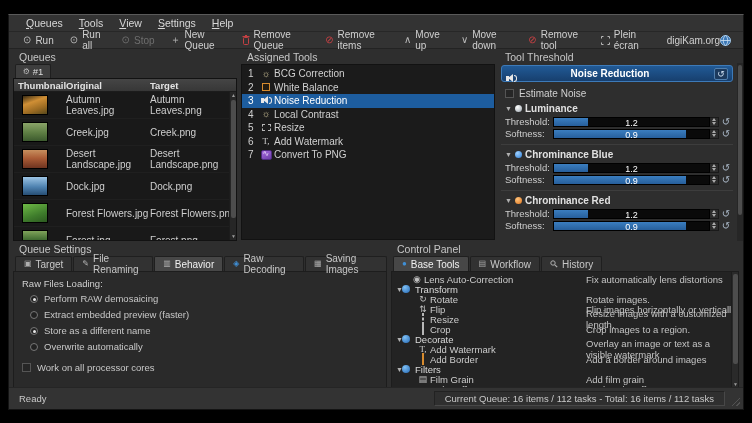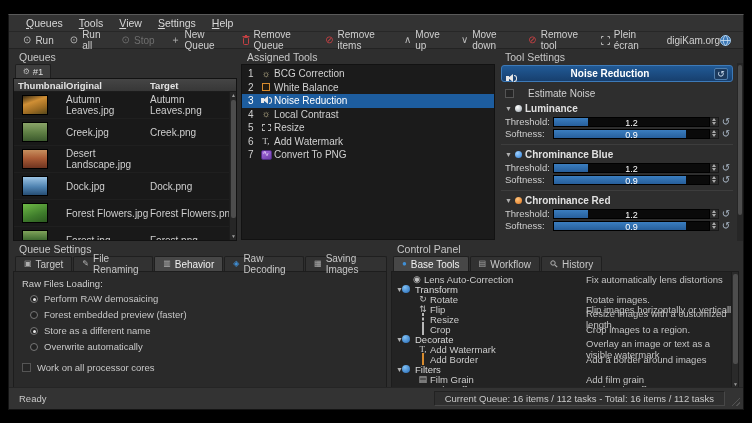--- a/index.html
+++ b/index.html
@@ -70,21 +70,21 @@
   .spk::after { content:""; position:absolute; left:2px; top:0; border-top:4.5px solid transparent; border-bottom:4.5px solid transparent; border-right:5px solid #e8e8e8; }
   .spk .wv { position:absolute; left:8px; top:1px; width:3px; height:7px; border:1px solid #e8e8e8; border-left:none; border-radius:0 4px 4px 0; }
 
   
   .p-tools { flex:1; padding:2px 8px 2px 2px; position:relative; }
   .ts-header { height:17px; margin:2px 2px 0 2px; background:linear-gradient(#215a96,#173f6e);
     border:1px solid #3d7ab8; border-radius:3px; display:flex; align-items:center; padding:0 4px; }
   .ts-header .ttl { flex:1; text-align:center; font-size:10px; font-weight:bold; color:#fff; }
   .ts-reset-box { width:14px; height:12px; background:#1c3a5e; border:1px solid #507fae; border-radius:2px;
     color:#cfe0f2; font-size:9px; line-height:11px; text-align:center; }
-  .ts-check { display:flex; align-items:center; gap:14px; margin:6px 0 2px 6px; font-size:10px; color:#d0d0d0; }
+  .ts-check { display:flex; align-items:center; gap:5px; margin:6px 0 2px 6px; font-size:10px; color:#d0d0d0; }
   .cbox { width:9px; height:9px; background:#262626; border:1px solid #555; }
   .sec-head { display:flex; align-items:center; gap:3px; margin:4px 0 2px 6px; font-size:10px; font-weight:bold; color:#e0e0e0; }
   .sec-arrow { font-size:7px; color:#b0b0b0; }
   .bulb { width:7px; height:7px; border-radius:50%; }
   .bulb.lum { background:radial-gradient(circle at 35% 30%,#ffffff,#9aa4ac); }
   .bulb.cb  { background:radial-gradient(circle at 35% 30%,#9fd0ff,#2f7fd6); }
   .bulb.cr  { background:radial-gradient(circle at 35% 30%,#ffc27a,#e07820); }
   .sec-div { height:1px; background:#3d3d3d; margin:5px 2px 0 2px; }
   .srow { display:flex; align-items:center; height:11px; margin:1px 2px 0 6px; font-size:9.5px; }
   .slabel { width:48px; color:#cfcfcf; }
@@ -241,20 +241,21 @@
               <span class="qthumb t1"></span>
             </span>
           <span class="qc2">Creek.jpg</span>
           <span class="qc3">Creek.png</span>
         </div>
         <div class="qrow">
           <span class="qc1">
               <span class="qthumb t2"></span>
             </span>
           <span class="qc2">Desert Landscape.jpg</span>
+          <span class="qc3">Desert Landscape.png</span>
         </div>
         <div class="qrow">
           <span class="qc1">
               <span class="qthumb t3"></span>
             </span>
           <span class="qc2">Dock.jpg</span>
           <span class="qc3">Dock.png</span>
         </div>
         <div class="qrow">
           <span class="qc1">
@@ -329,21 +330,21 @@
           <span class="anum">7</span>
           <span class="aicon">
               <span class="png-badge"></span>
             </span>
           <span>Convert To PNG</span>
         </div>
       </div>
     </div>
 
     <div class="p-tools">
-      <div class="panel-title">Tool Settings</div>
+      <div class="panel-title">Tool Threshold</div>
       <div class="ts-header">
         <span><span class="spk"><span class="wv"></span></span></span>
         <span class="ttl">Noise Reduction</span>
         <span class="ts-reset-box">↺</span>
       </div>
       <div class="ts-check">
         <span class="cbox"></span>
         <span>Estimate Noise</span>
       </div>
 
@@ -474,21 +475,21 @@
           </span>
       </div>
       <div class="qs-box">
         <div class="qs-label">Raw Files Loading:</div>
         <div class="opt">
           <span class="radio sel"></span>
           <span>Perform RAW demosaicing</span>
           </div>
         <div class="opt">
           <span class="radio"></span>
-          <span>Forest embedded preview (faster)</span>
+          <span>Extract embedded preview (faster)</span>
           </div>
         <div class="opt">
           <span class="radio sel"></span>
           <span>Store as a different name</span>
           </div>
         <div class="opt">
           <span class="radio"></span>
           <span>Overwrite automatically</span>
           </div>
         <div class="opt cb-row">

